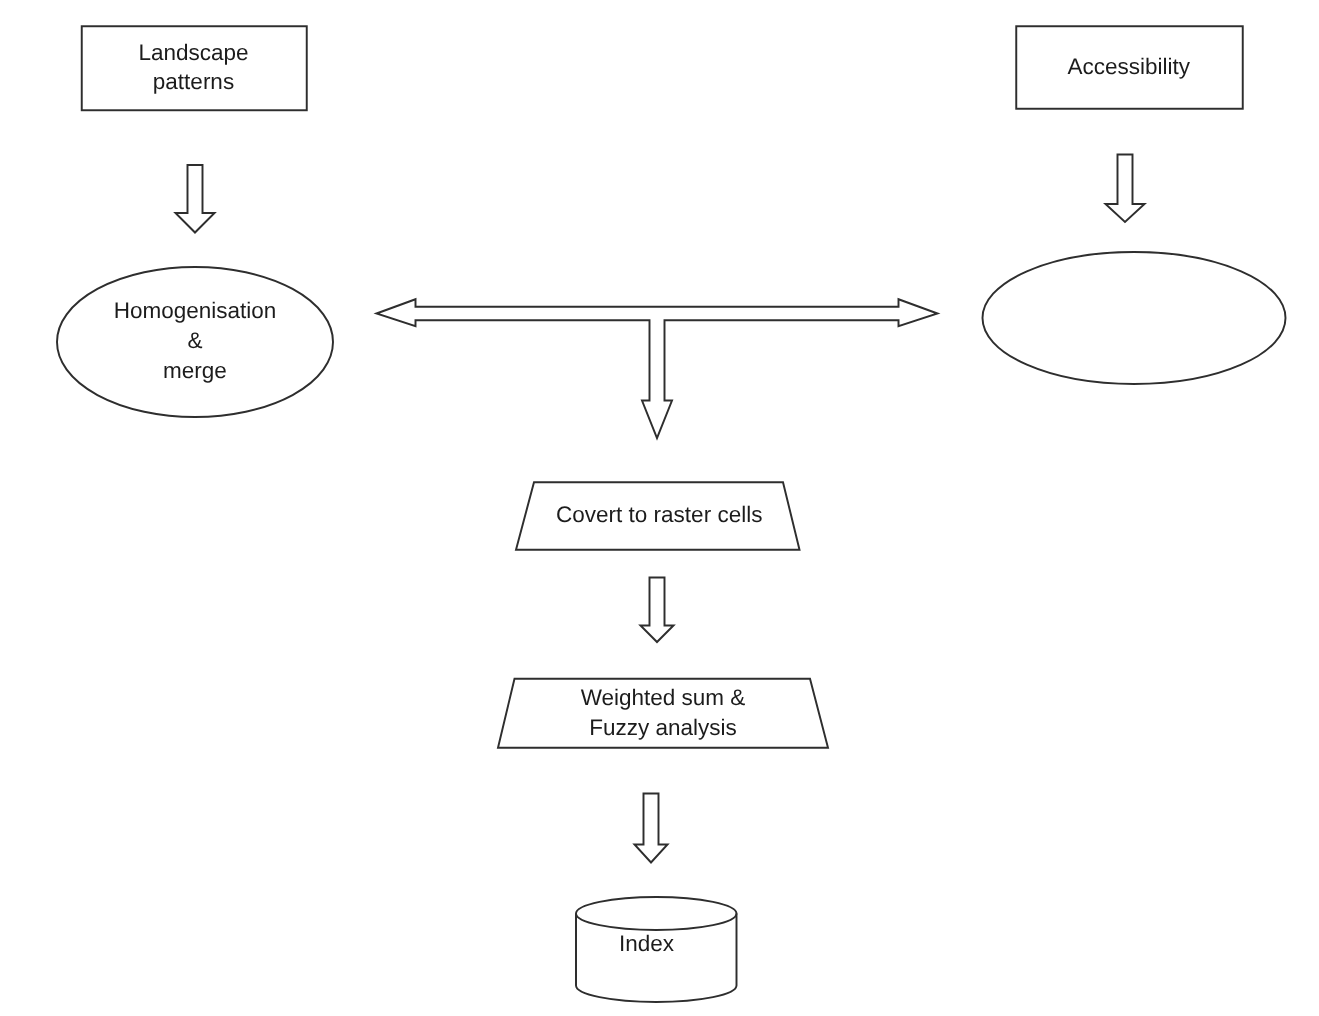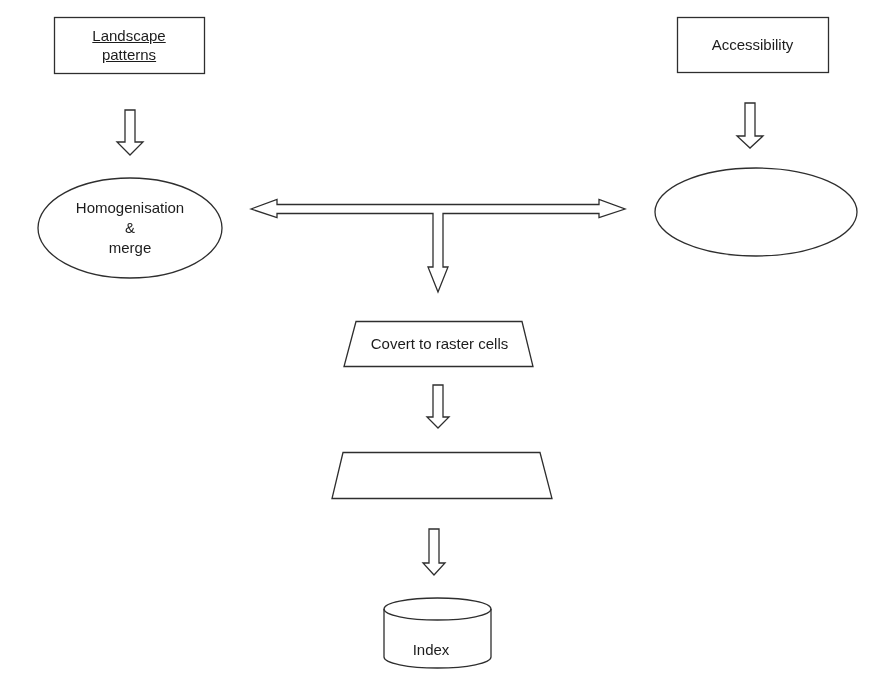--- a/index.html
+++ b/index.html
@@ -24,21 +24,21 @@
     position: absolute;
     display: flex;
     align-items: center;
     justify-content: center;
     text-align: center;
     white-space: pre-line;
     font-size: 15px;
     line-height: 20px;
     color: #1c1c1c;
   }
-  .label.tight { line-height: 19px; text-decoration: underline; }
+  .label.tight { line-height: 19px; }
 </style>
 </head>
 <body>
 
 <div class="canvas">
 
   <svg class="shapes" width="879" height="677" viewBox="0 0 879 677" fill="none" stroke="#2e2e2e" stroke-width="1.3">
 
     <rect x="54.5" y="17.5" width="150" height="56"></rect>
 
@@ -75,16 +75,18 @@
 
   <div class="label" style="left:38px;  top:178px; width:184px; height:100px;">Homogenisation
 &amp;
 merge</div>
 
   <div class="label" style="left:677px; top:17px;  width:151px; height:55px;">Accessibility</div>
 
 
   <div class="label" style="left:346px; top:321px; width:187px; height:46px;">Covert to raster cells</div>
 
+  <div class="label" style="left:332px; top:452px; width:220px; height:47px;">Weighted sum &amp;
+Fuzzy analysis</div>
 
-  <div class="label" style="left:384px; top:626px; width:94px; height:48px;">Index</div>
+  <div class="label" style="left:384px; top:606px; width:94px; height:48px;">Index</div>
 
 </div>
 
 </body></html>

